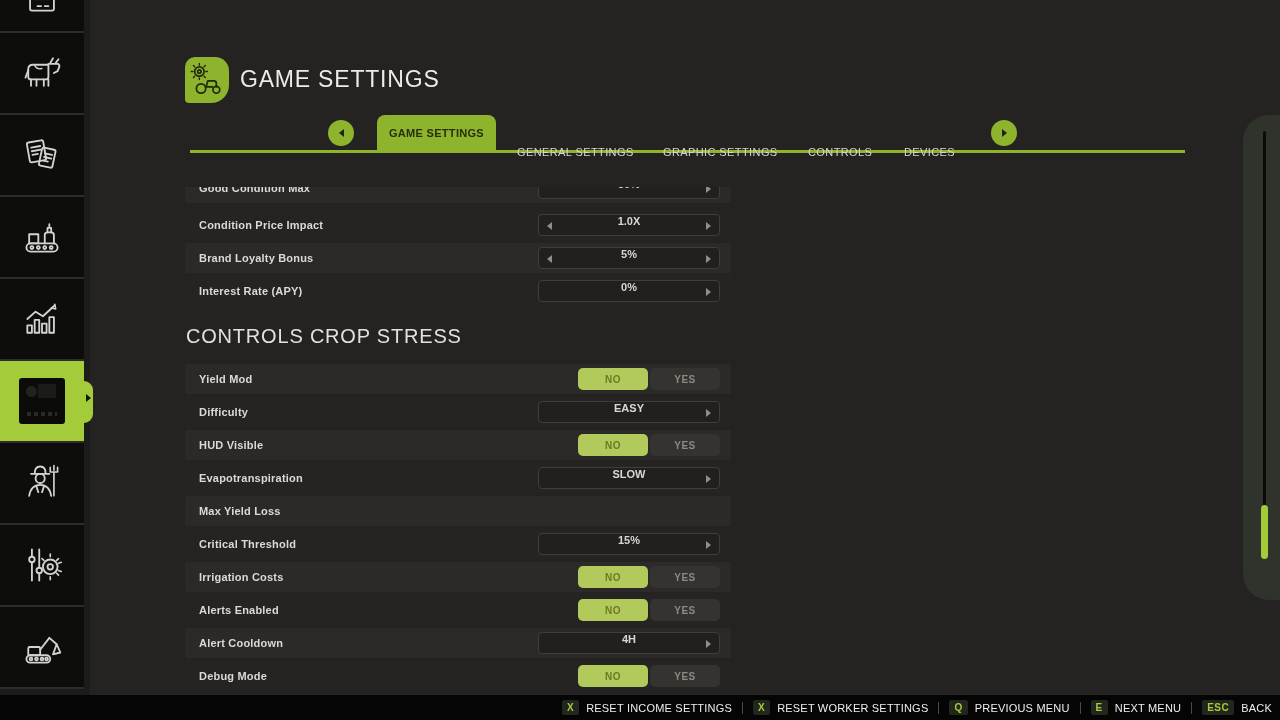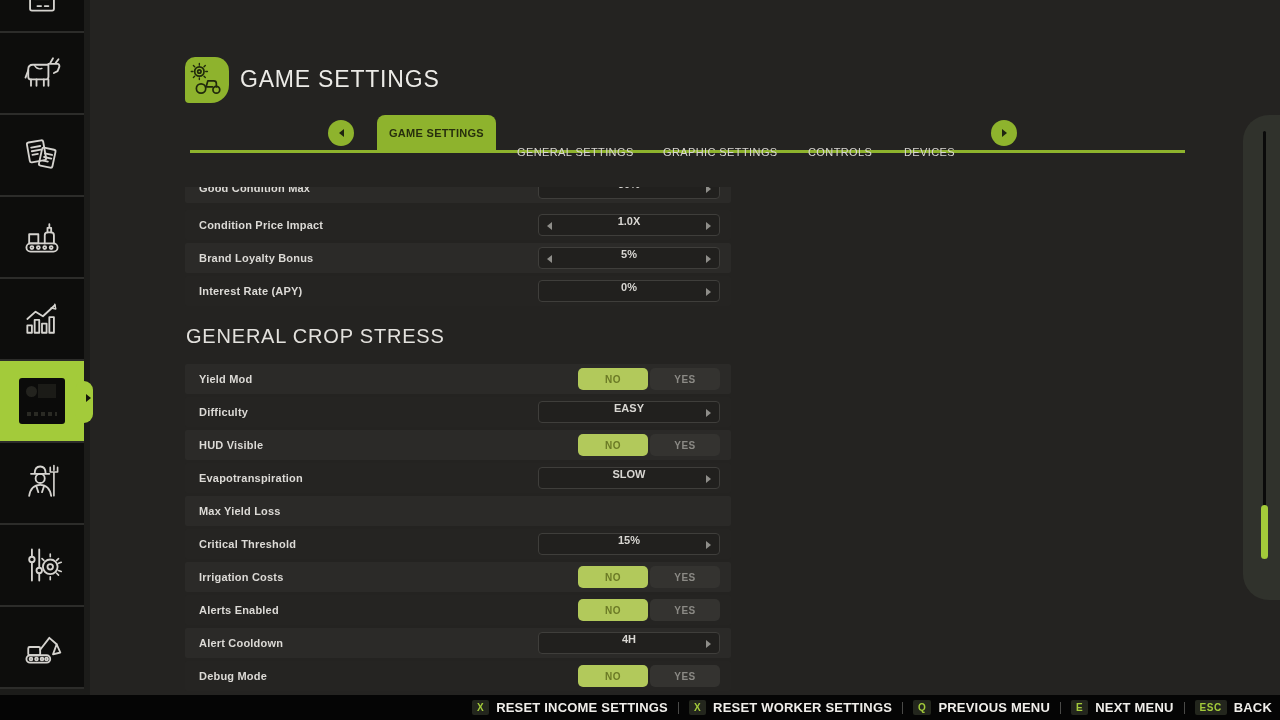--- a/index.html
+++ b/index.html
@@ -72,21 +72,21 @@
           border-radius:26px 0 0 26px; }
   .scroll-track { position:absolute; left:20px; top:16px; width:3px; height:428px; background:#0a0a0a; border-radius:2px; }
   .scroll-thumb { position:absolute; left:18px; top:390px; width:7px; height:54px; background:#a3cb3a; border-radius:4px; }
 
   
   .bottombar { position:absolute; left:0; bottom:0; width:1280px; height:25px; background:#050505;
           display:flex; align-items:center; justify-content:flex-end; padding-right:8px; }
   .baction { display:flex; align-items:center; gap:7px; margin-left:10px; }
   .bkey { background:#23261d; color:#a3cb3a; font-size:10px; font-weight:bold; padding:2px 5px;
           border-radius:2px; letter-spacing:0.5px; }
-  .blabel { color:#f0eeea; font-size:13px; font-weight:bold; letter-spacing:0.2px; }
+  .blabel { color:#f0eeea; font-size:11px; font-weight:normal; letter-spacing:0.2px; }
   .bdivider { width:1px; height:12px; background:#4a4a48; margin-left:10px; }
 </style>
 </head>
 <body>
 
 <div class="sidebar">
   <div class="side-cell partial">
     <svg class="icon-svg" width="44" height="44" viewBox="0 0 48 48">
       <rect x="11" y="4" width="26" height="36" rx="2"></rect>
       <rect x="16" y="9" width="16" height="20" fill="#1a1a17" stroke="none"></rect>
@@ -235,21 +235,21 @@
     </div>
 
     <div class="srow dark">
       <span class="srow-label">Interest Rate (APY)</span>
       <div class="widget stepper">
         <span>0%</span>
         <span class="arrow-right-icon"></span>
       </div>
     </div>
 
-    <div class="section-title">GENERAL CROP STRESS</div>
+    <div class="section-title">CONTROLS CROP STRESS</div>
 
     <div class="srow light">
       <span class="srow-label">Yield Mod</span>
       <div class="widget toggle">
         <div class="tseg on">NO</div>
         <div class="tseg off">YES</div>
       </div>
     </div>
 
     <div class="srow dark">

